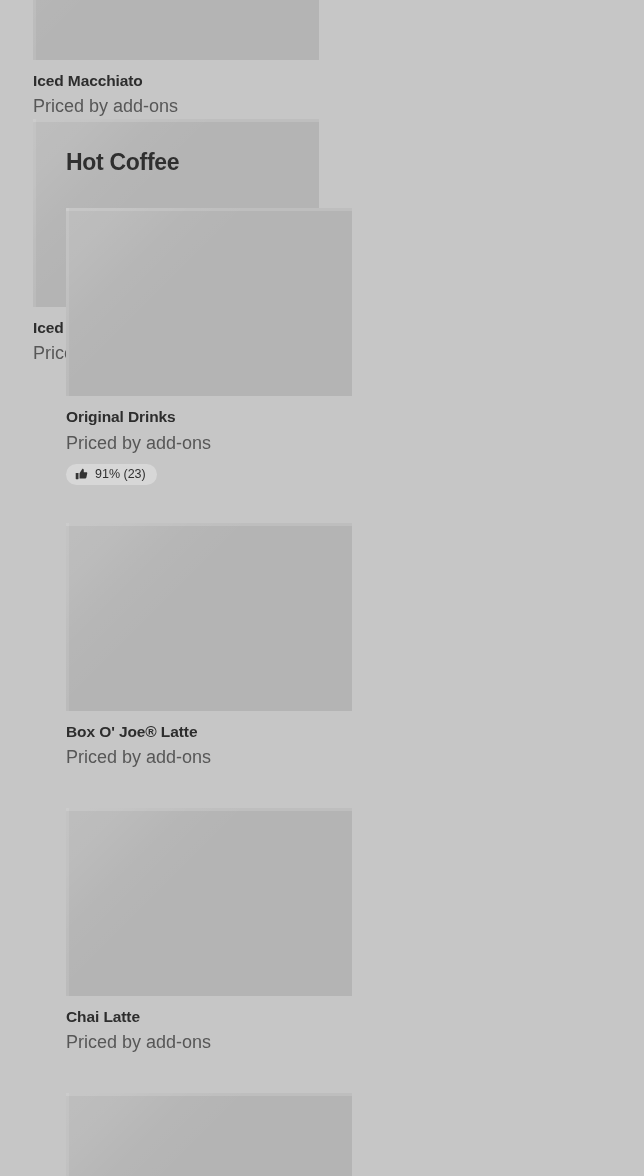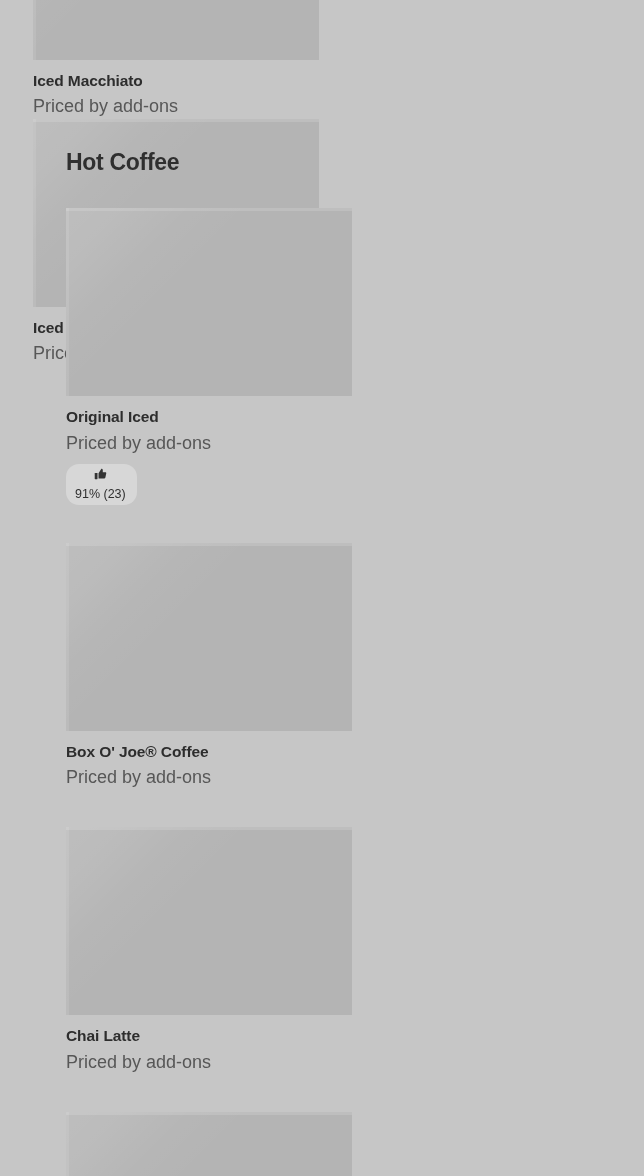--- a/index.html
+++ b/index.html
@@ -99,21 +99,20 @@
   }
 
   .rating-badge {
     display: inline-flex;
     align-items: center;
     gap: 7px;
     margin-top: 9px;
     padding: 4px 11px 4px 9px;
     border-radius: 13px;
     background: rgba(255,255,255,0.30);
-    flex-direction: column;
   }
 
   .thumb-icon {
     width: 13px;
     height: 13px;
     display: block;
     flex: 0 0 auto;
   }
   .thumb-icon svg { display: block; }
 
@@ -177,38 +176,38 @@
 
   <div class="section-hot menu-section">
 
     <h2 class="section-heading">Hot Coffee</h2>
 
     <div class="card-grid">
 
       <div class="product-card">
         <div class="card-image"></div>
         <div class="card-body">
-          <div class="product-name">Original Iced</div>
+          <div class="product-name">Original Drinks</div>
           <div class="product-price-note">Priced by add-ons</div>
           <div class="rating-badge">
             <span class="thumb-icon">
               <svg viewBox="0 0 16 16" width="13" height="13" aria-hidden="true">
                 <path fill="#333333" d="M5.6 6.4 8.9 1.3c.2-.3.6-.4.9-.3.6.2 1 .8 1 1.5v2.6h3.1c.8 0 1.4.7 1.2 1.5l-1.1 5.2c-.2.7-.8 1.2-1.5 1.2H5.6V6.4z"></path>
                 <rect fill="#333333" x="0.9" y="6.2" width="3.4" height="7.7" rx="0.6"></rect>
               </svg>
             </span>
             <span class="rating-text">91% (23)</span>
           </div>
         </div>
       </div>
 
       <div class="product-card">
         <div class="card-image"></div>
         <div class="card-body">
-          <div class="product-name">Box O' Joe® Coffee</div>
+          <div class="product-name">Box O' Joe® Latte</div>
           <div class="product-price-note">Priced by add-ons</div>
         </div>
       </div>
 
       <div class="product-card">
         <div class="card-image"></div>
         <div class="card-body">
           <div class="product-name">Chai Latte</div>
           <div class="product-price-note">Priced by add-ons</div>
         </div>

